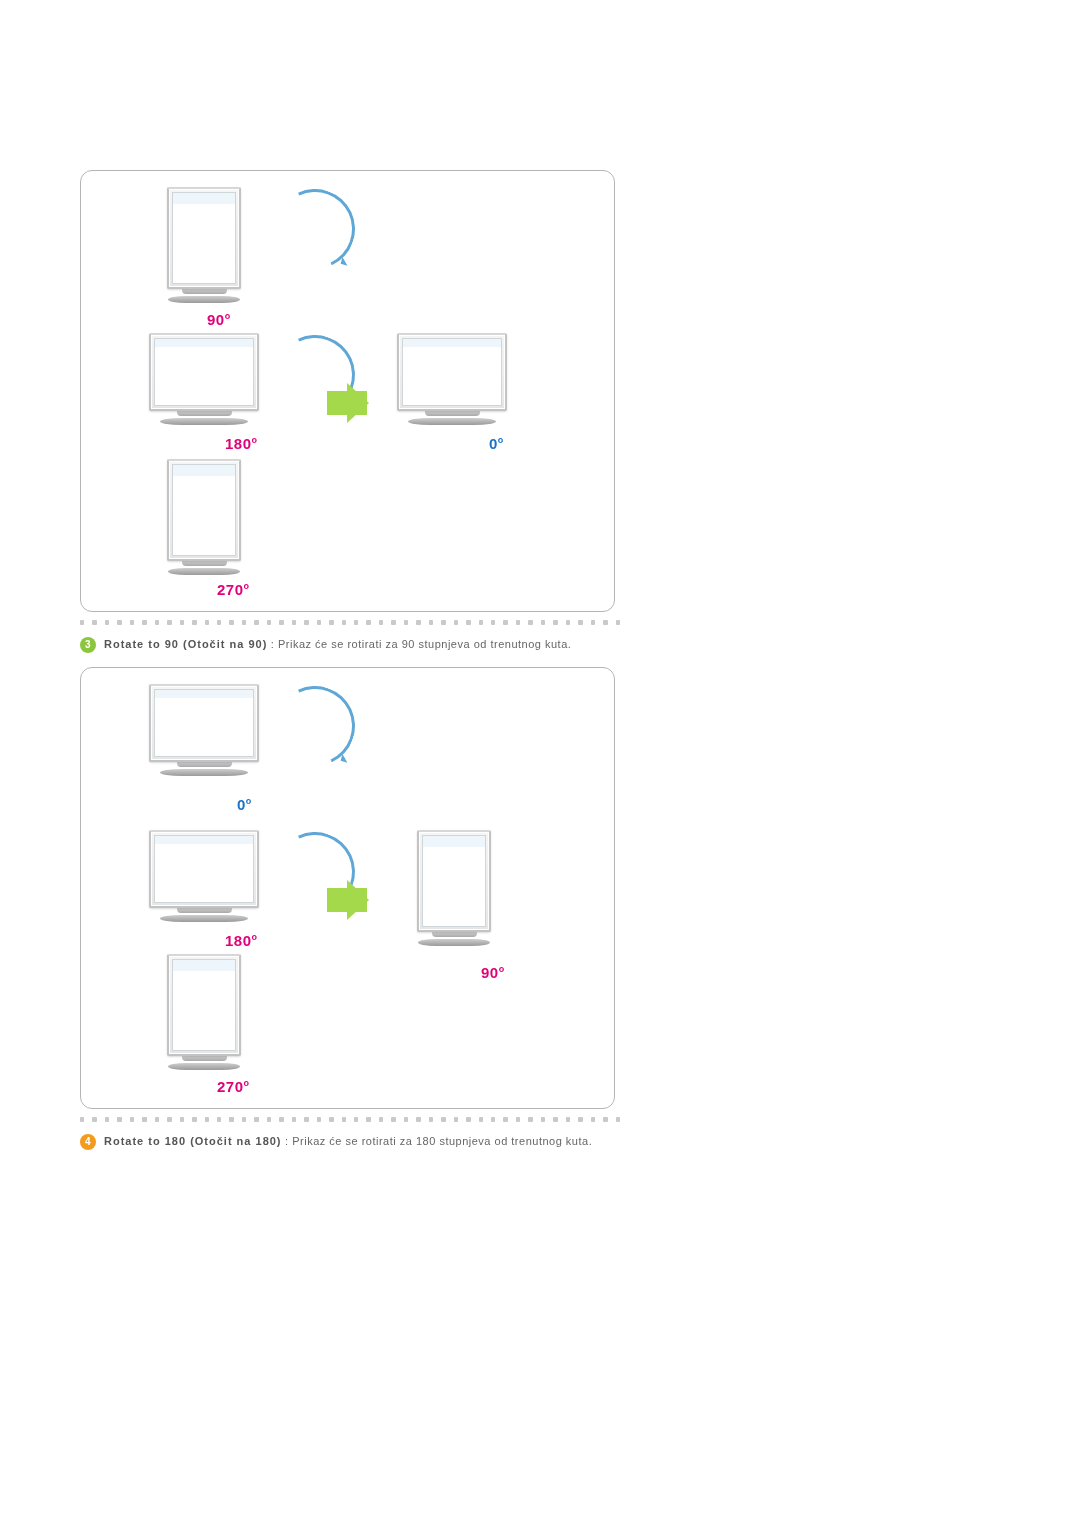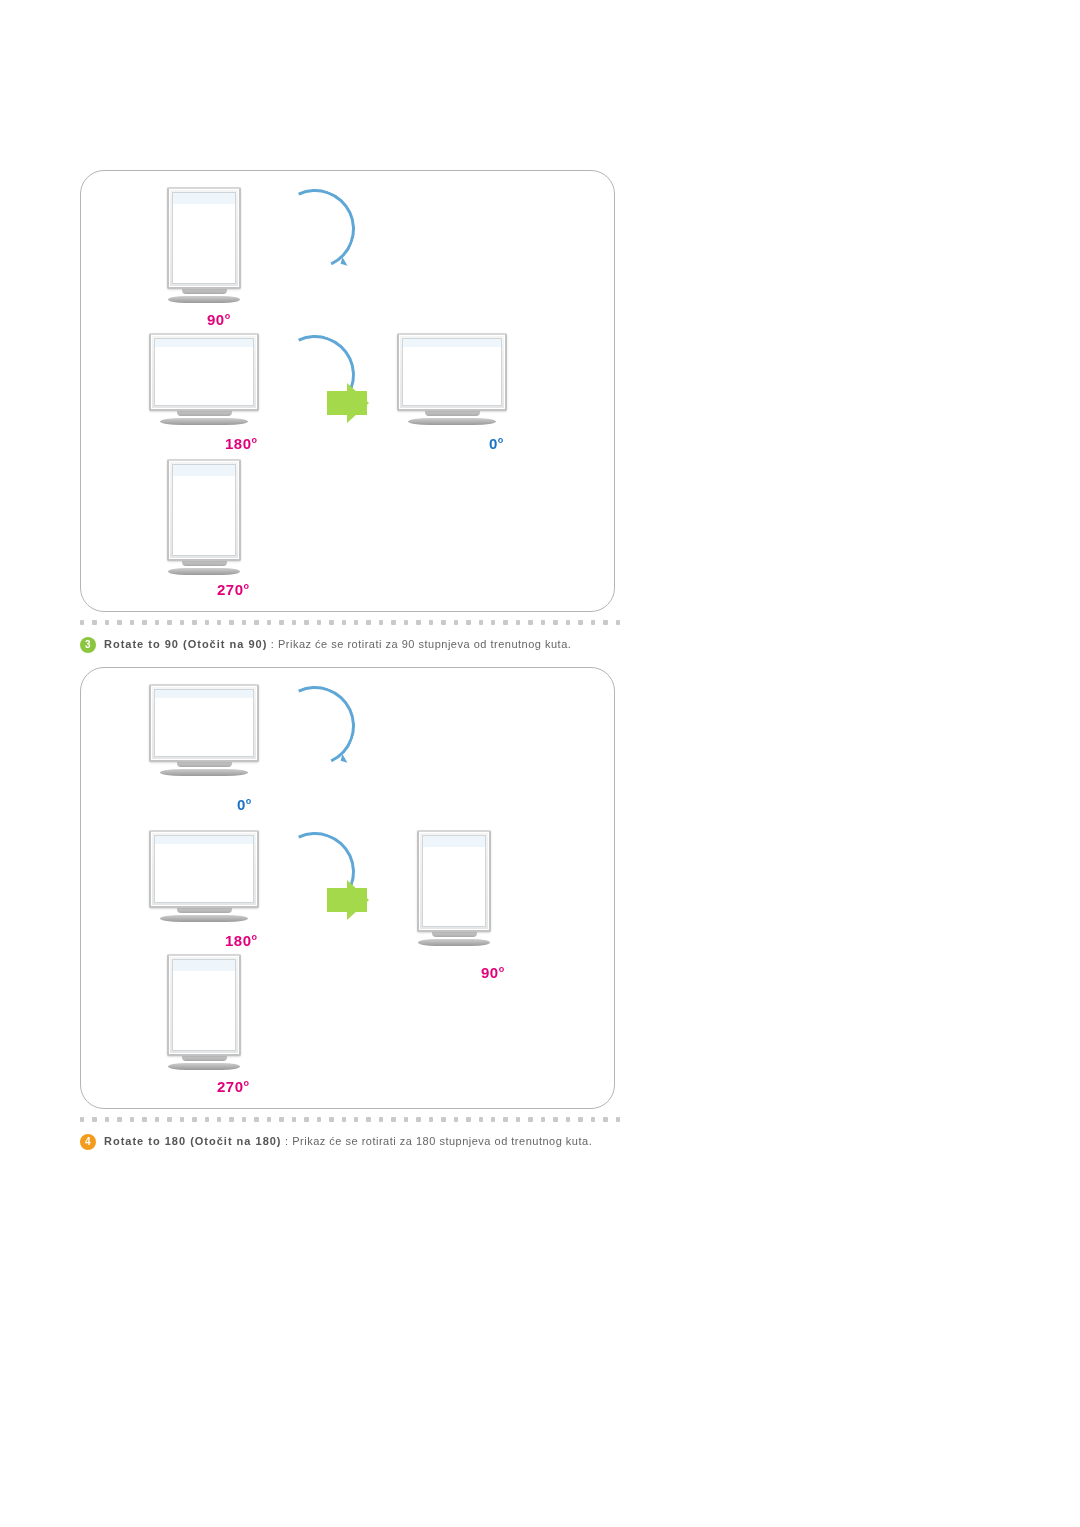--- a/index.html
+++ b/index.html
@@ -14,21 +14,21 @@
     position: relative;
   }
   .page {
     position: absolute;
     left: 80px;
     top: 170px;
     width: 540px;
   }
   .diagram-box {
     border: 1px solid #b5b5b5;
-    border-radius: 24px;
+    border-radius: 12px;
     width: 535px;
     background: #fff;
     padding: 10px 8px;
     margin-bottom: 8px;
     position: relative;
   }
   .diagram-inner {
     position: relative;
     width: 100%;
   }

